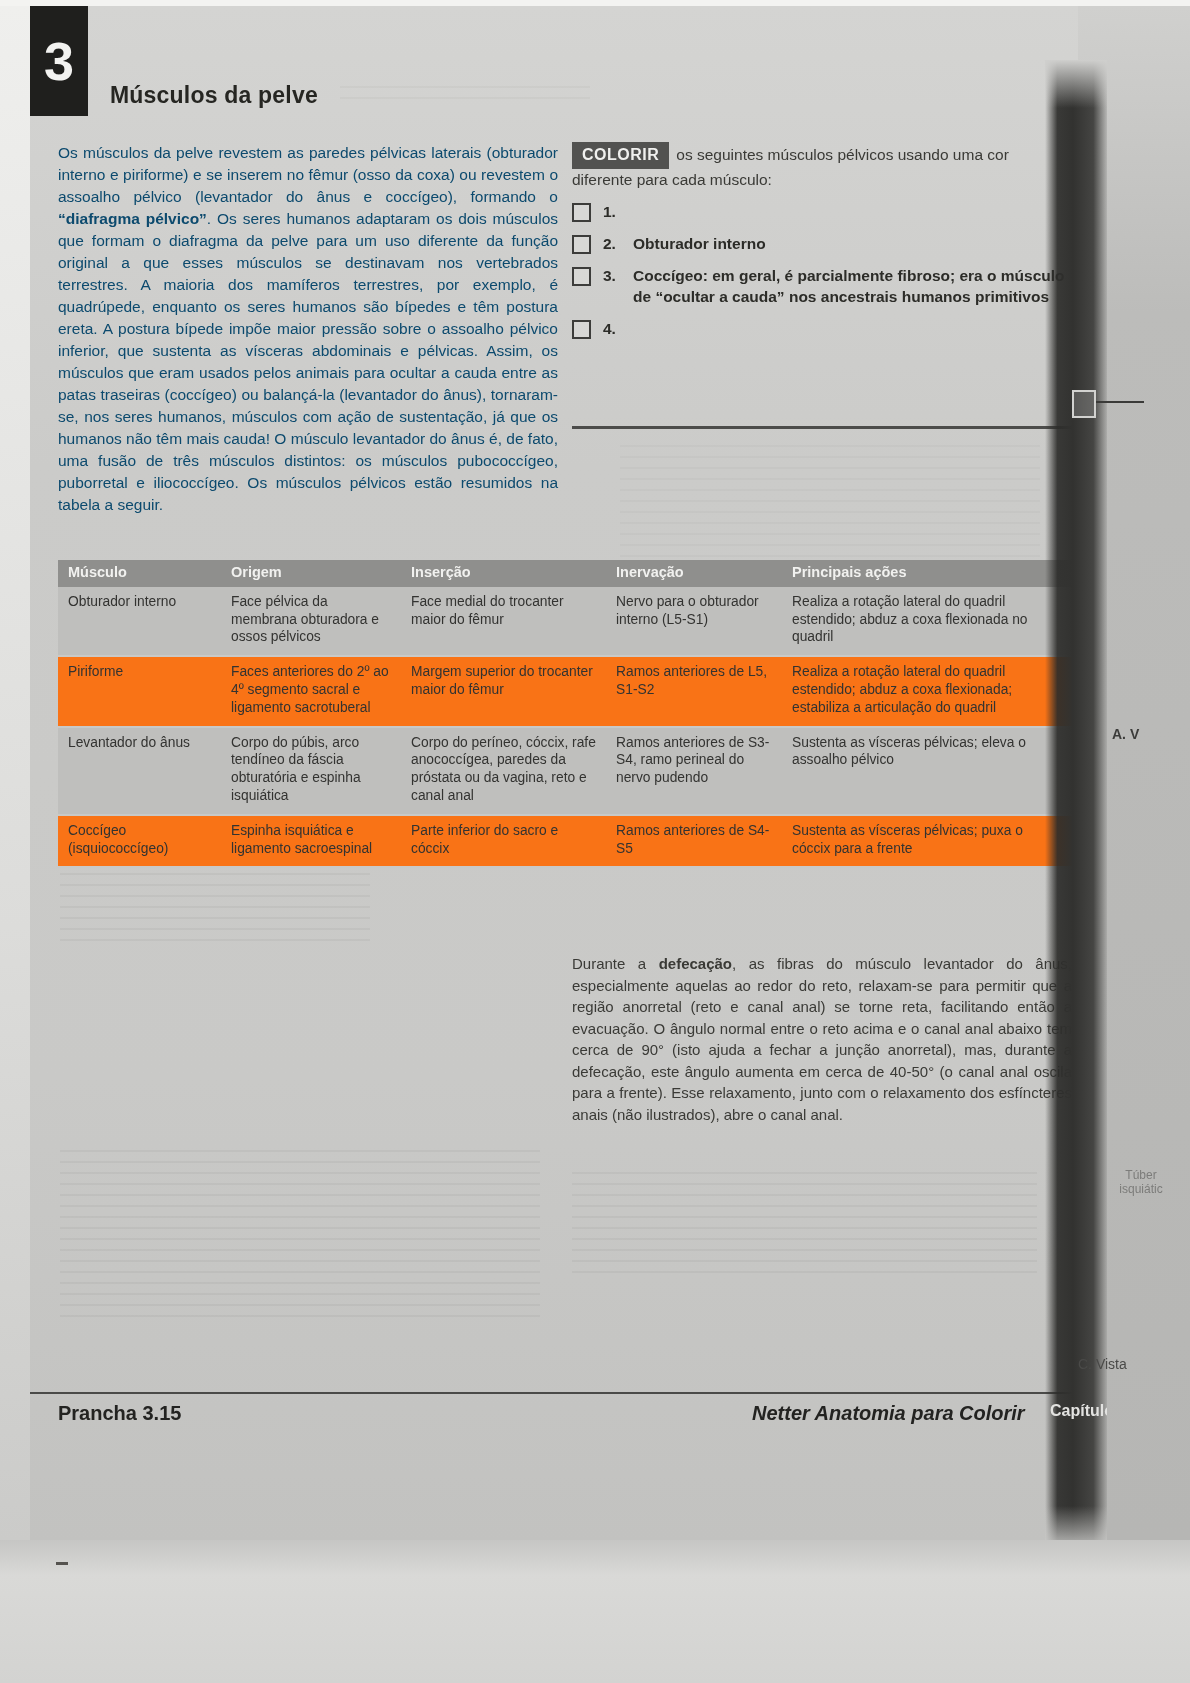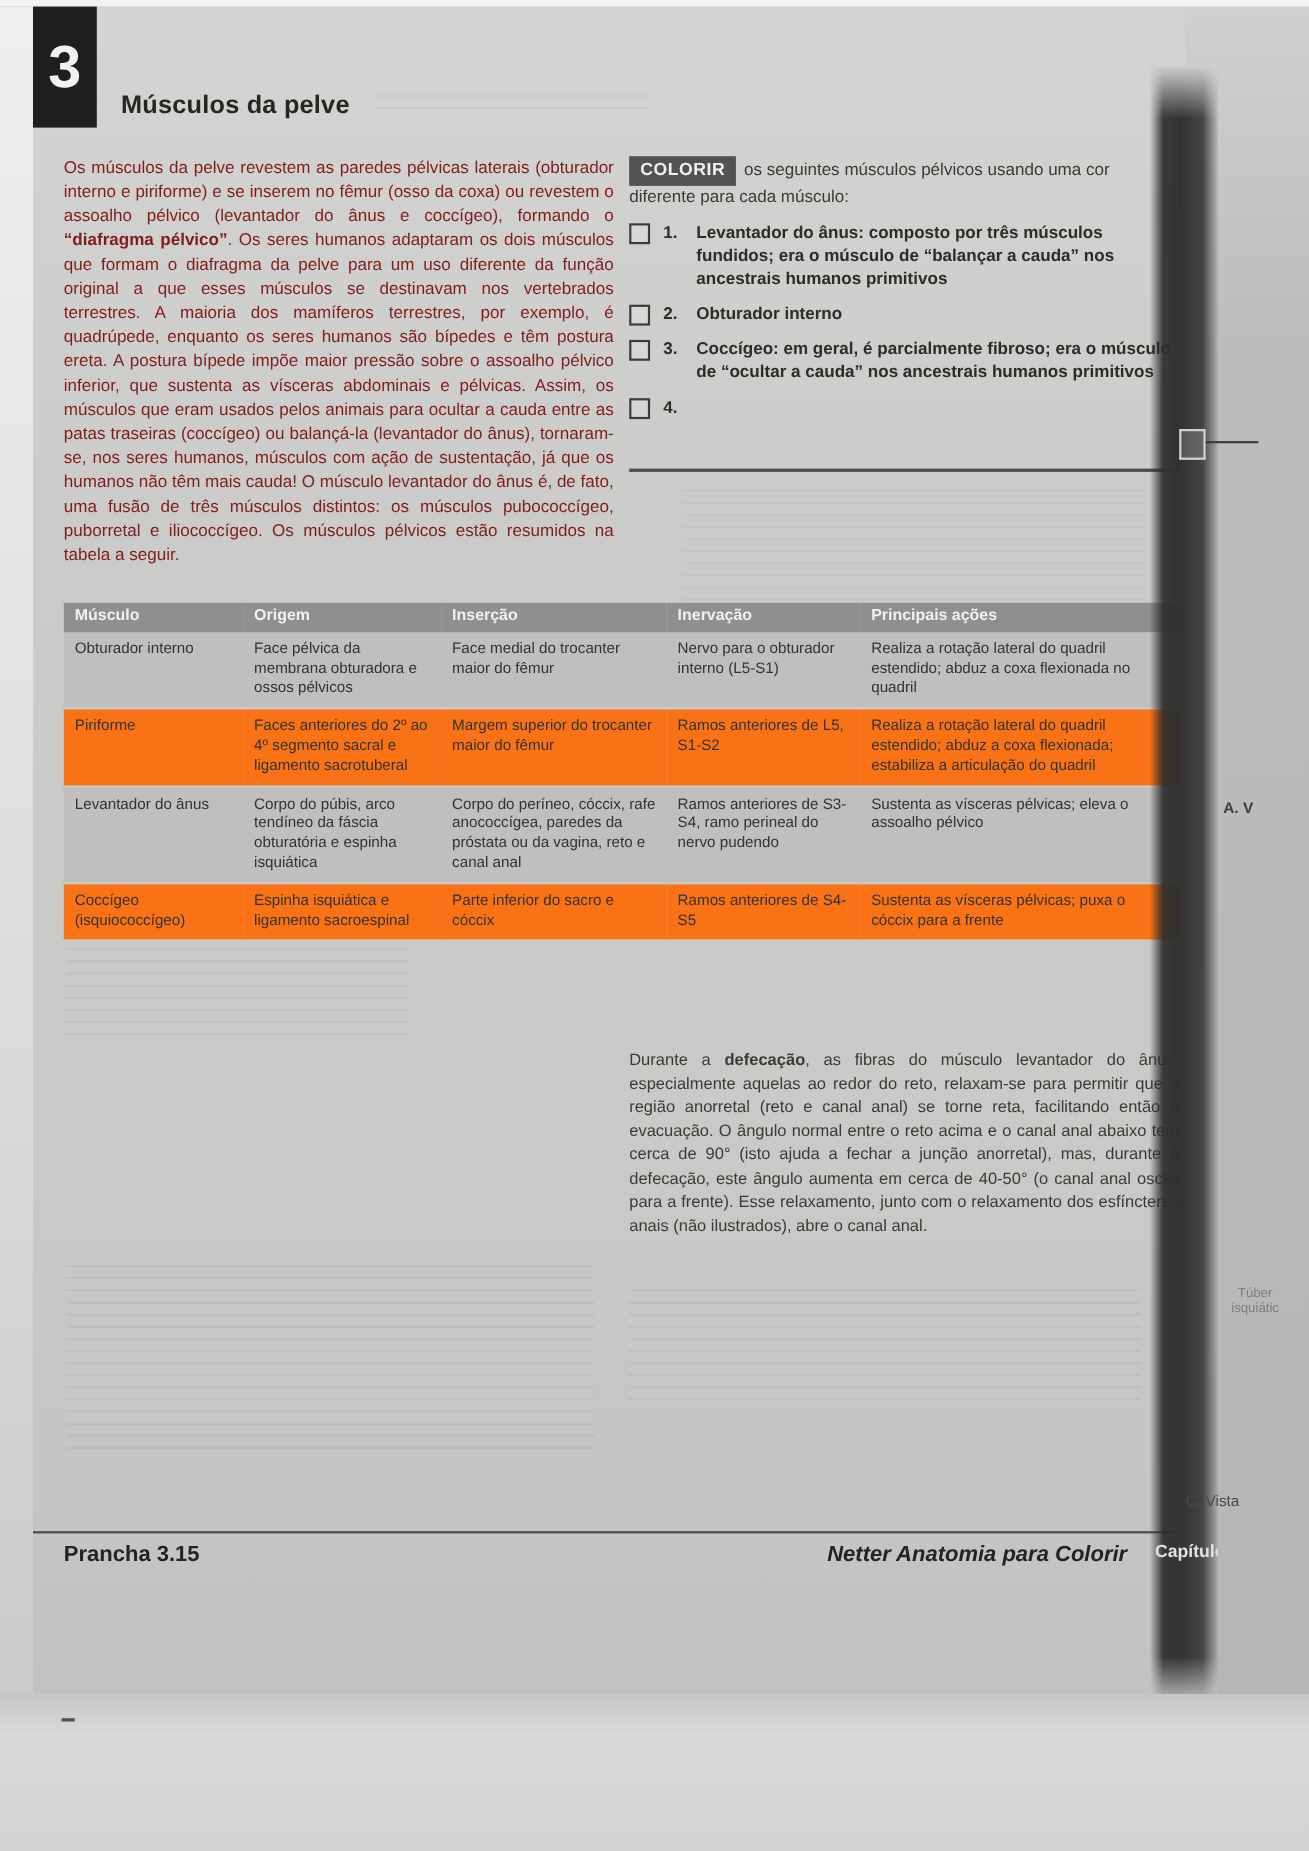--- a/index.html
+++ b/index.html
@@ -30,33 +30,33 @@
   .spine-tab-label{position:absolute;left:5px;top:1342px;font-size:16px;font-weight:bold;
     color:#e3e3e1;white-space:nowrap;}
   
   .chapter-box{position:absolute;left:30px;top:6px;width:58px;height:110px;background:#1f1f1d;
     display:flex;align-items:center;justify-content:center;z-index:3;}
   .chapter-num{color:#f2f2f0;font-size:54px;font-weight:bold;line-height:1;}
   .page-title{position:absolute;left:110px;top:82px;font-size:23px;font-weight:bold;color:#262622;
     letter-spacing:.2px;z-index:3;}
   
   .left-col{position:absolute;left:58px;top:142px;width:500px;font-size:15.5px;line-height:22px;
-    text-align:justify;color:#7f1d1d;z-index:2;}
+    text-align:justify;color:#0c4a6e;z-index:2;}
   .right-col{position:absolute;left:572px;top:142px;width:500px;z-index:2;}
   .colorir-head{font-size:15.5px;line-height:22px;margin-bottom:10px;color:#3a3a36;}
   .colorir-badge{display:inline-block;background:#525250;color:#f0f0ee;font-weight:bold;
     padding:2px 10px 3px;margin-right:7px;font-size:16px;letter-spacing:.5px;}
   .check-item{display:flex;margin-bottom:11px;}
   .checkbox{width:15px;height:15px;border:2px solid #3c3c3a;background:rgba(232,232,230,.35);
     margin-top:2px;flex:none;}
   .item-num{font-weight:bold;width:22px;flex:none;margin-left:12px;font-size:15.5px;line-height:21px;color:#2c2c28;}
   .item-text{font-weight:bold;font-size:15.5px;line-height:21px;margin-left:8px;color:#2c2c28;}
   .col-rule{position:absolute;left:572px;top:426px;width:500px;height:3px;background:#4c4c4a;z-index:2;}
   
-  table.muscles{position:absolute;left:58px;top:548px;width:1014px;border-collapse:collapse;
+  table.muscles{position:absolute;left:58px;top:560px;width:1014px;border-collapse:collapse;
     font-size:13.8px;line-height:17.8px;color:#333331;z-index:2;table-layout:fixed;}
   table.muscles th{background:#8f8f8d;color:#f1f1ef;font-weight:bold;text-align:left;
     padding:4px 10px 5px;font-size:14.5px;}
   table.muscles td{vertical-align:top;padding:6px 10px 9px;}
   tr.row-a td{background:#bfbfbd;}
   tr.row-b td{background:#f97316;}
   table.muscles tbody tr{border-bottom:2px solid #c9c9c7;}
   
   .nota{position:absolute;left:572px;top:944px;width:500px;z-index:2;}
   .nota-title{background:#a6a6a4;font-weight:bold;padding:3px 10px 5px;font-size:15.5px;color:#242422;}
@@ -94,21 +94,20 @@
 <div class="left-col"><span>Os músculos da pelve revestem as paredes pélvicas laterais (obturador interno e piriforme) e se inserem no fêmur (osso da coxa) ou revestem o assoalho pélvico (levantador do ânus e coccígeo), formando o </span><span style="font-weight: bold;">“diafragma pélvico”</span><span>. Os seres humanos adaptaram os dois músculos que formam o diafragma da pelve para um uso diferente da função original a que esses músculos se destinavam nos vertebrados terrestres. A maioria dos mamíferos terrestres, por exemplo, é quadrúpede, enquanto os seres humanos são bípedes e têm postura ereta. A postura bípede impõe maior pressão sobre o assoalho pélvico inferior, que sustenta as vísceras abdominais e pélvicas. Assim, os músculos que eram usados pelos animais para ocultar a cauda entre as patas traseiras (coccígeo) ou balançá-la (levantador do ânus), tornaram-se, nos seres humanos, músculos com ação de sustentação, já que os humanos não têm mais cauda! O músculo levantador do ânus é, de fato, uma fusão de três músculos distintos: os músculos pubococcígeo, puborretal e iliococcígeo. Os músculos pélvicos estão resumidos na tabela a seguir.</span></div>
 
 <div class="right-col">
   <div class="colorir-head">
     <span class="colorir-badge">COLORIR</span><span>os seguintes músculos pélvicos usando uma cor diferente para cada músculo:</span>
   </div>
   <div>
       <div class="check-item">
         <span class="checkbox"></span>
         <span class="item-num">1.</span>
-        <span class="item-text">Levantador do ânus: composto por três músculos fundidos; era o músculo de “balançar a cauda” nos ancestrais humanos primitivos</span>
       </div>
       <div class="check-item">
         <span class="checkbox"></span>
         <span class="item-num">2.</span>
         <span class="item-text">Obturador interno</span>
       </div>
       <div class="check-item">
         <span class="checkbox"></span>
         <span class="item-num">3.</span>
         <span class="item-text">Coccígeo: em geral, é parcialmente fibroso; era o músculo de “ocultar a cauda” nos ancestrais humanos primitivos</span>

